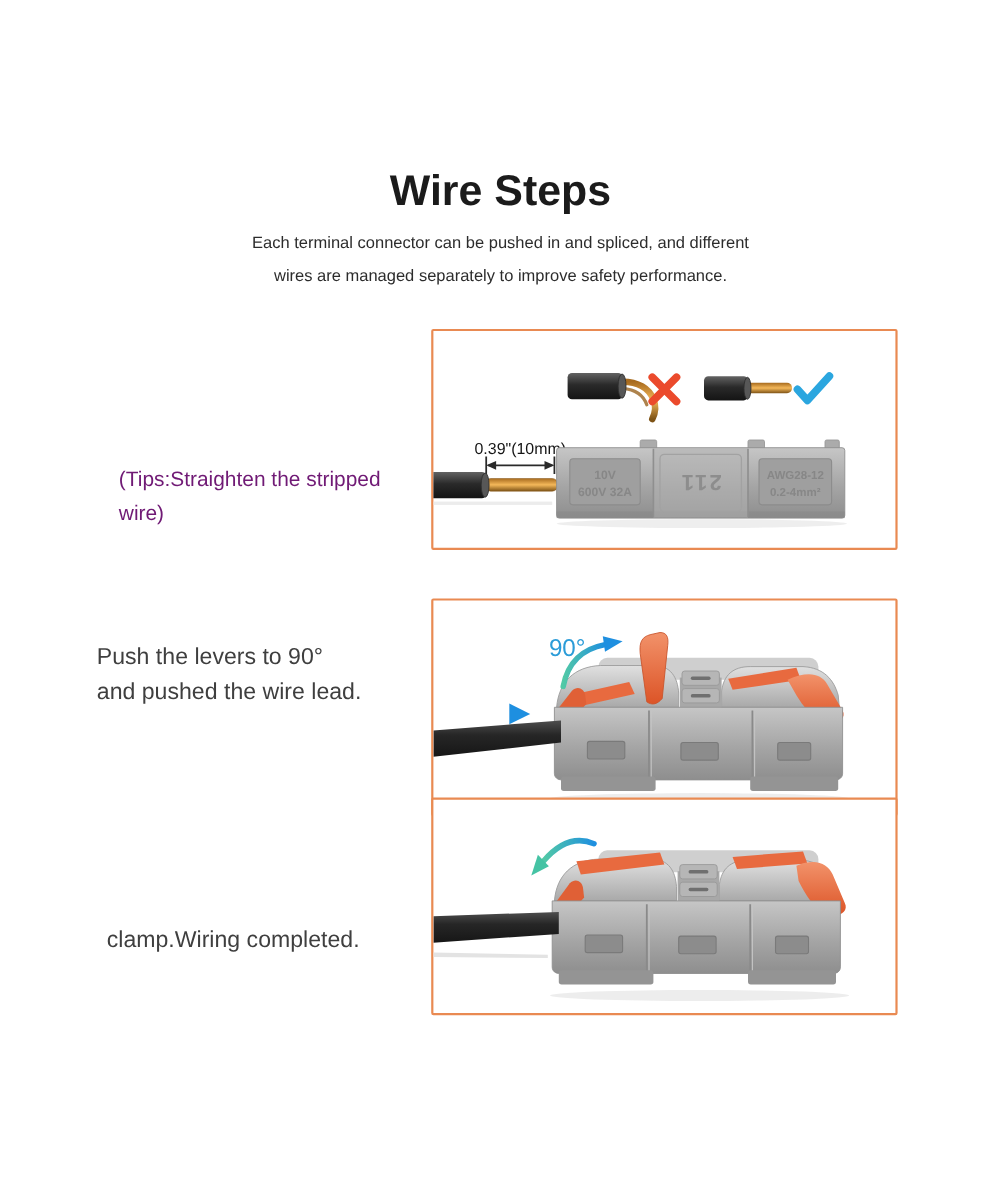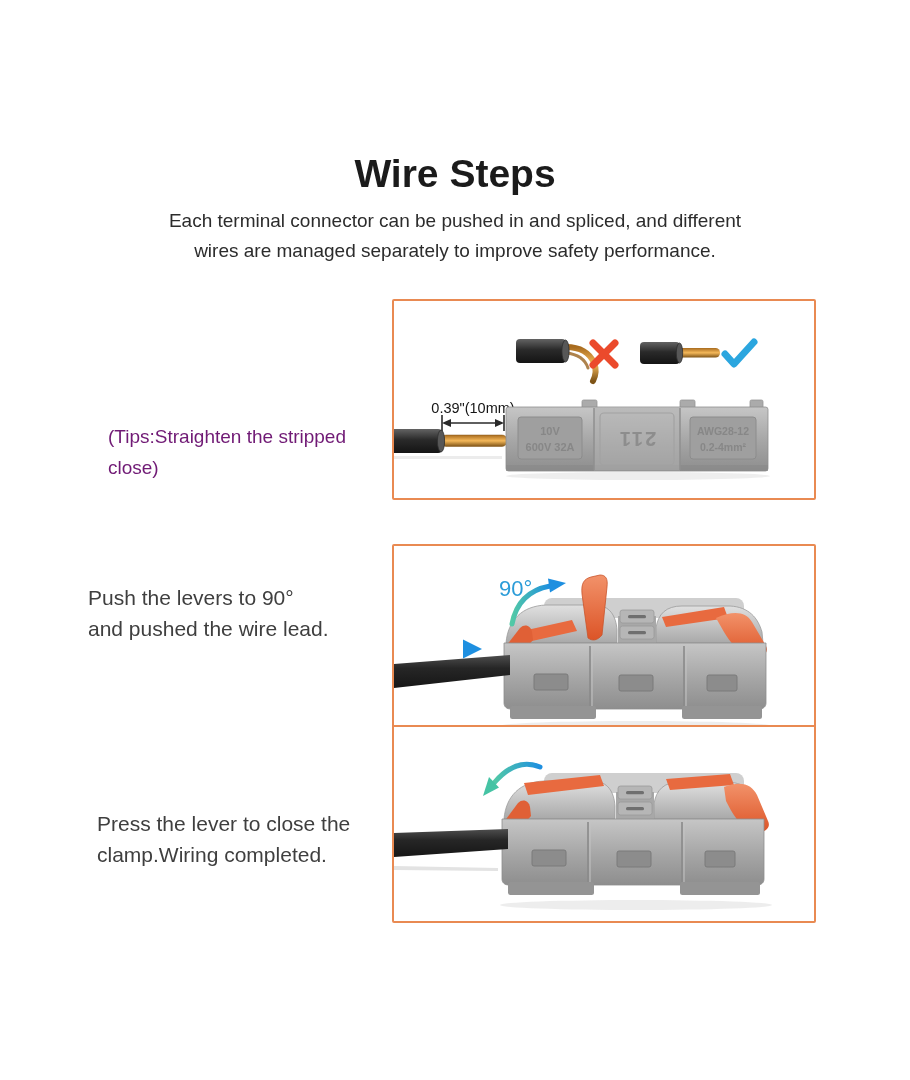--- a/index.html
+++ b/index.html
@@ -1,18 +1,18 @@
 <!DOCTYPE html>
 <html><head>
 <meta charset="utf-8">
 <style>
   html,body{margin:0;padding:0;background:#fff;}
   .page{position:relative;width:910px;height:1080px;background:#ffffff;font-family:"Liberation Sans",sans-serif;overflow:hidden;}
   .title{position:absolute;top:150px;left:0;width:100%;margin:0;text-align:center;font-size:39px;line-height:48px;font-weight:700;color:#1b1b1b;}
-  .subtitle{position:absolute;top:206px;left:0;width:100%;margin:0;text-align:center;font-size:19px;line-height:30px;color:#2c2c2c;font-weight:400;}
+  .subtitle{position:absolute;top:206px;left:0;width:100%;margin:0;text-align:center;font-size:15px;line-height:30px;color:#2c2c2c;font-weight:400;}
   .step-text{position:absolute;font-size:21px;line-height:30.5px;color:#3f3f3f;}
   .tip-text{position:absolute;font-size:19px;line-height:31px;color:#701a75;}
   .box{position:absolute;left:392px;width:420px;border:2px solid #E98A52;border-radius:2px;background:#fff;box-sizing:content-box;}
   #box1{top:299px;height:197px;}
   #box2{top:544px;height:194px;}
   #box3{top:725px;height:194px;}
   svg{display:block;}
   svg text{font-family:"Liberation Sans","DejaVu Sans",sans-serif;}
   .defs-holder{position:absolute;width:0;height:0;overflow:hidden;}
 </style>
@@ -57,30 +57,30 @@
 </svg>
 
 <div class="page">
 
   <h1 class="title">Wire Steps</h1>
 
   <p class="subtitle"><span>Each terminal connector can be pushed in and spliced, and different</span><br><span>wires are managed separately to improve safety performance.</span></p>
 
   <div class="tip-text" style="left:108px;top:421px;">
     <span>(Tips:Straighten the stripped</span><br>
-    <span>close)</span>
+    <span>wire)</span>
   </div>
 
   <div class="step-text" style="left:88px;top:583px;">
     <span>Push the levers to 90°</span><br>
     <span>and pushed the wire lead.</span>
   </div>
 
   <div class="step-text" style="left:97px;top:809px;">
-    <span>Press the lever to close the</span><br>
+    <br>
     <span>clamp.Wiring completed.</span>
   </div>
 
   <div class="box" id="box1">
     <svg width="420" height="197" viewBox="0 0 420 197">
 
       <g>
         <path d="M172,46 C186,46 196,52 200,62 C203,69 202,74 199,80" fill="none" stroke="url(#gradCopper)" stroke-width="6" stroke-linecap="round"></path>
         <path d="M172,52 C183,53 191,58 194,67" fill="none" stroke="#9A6420" stroke-width="3" stroke-linecap="round" opacity="0.8"></path>
         <rect x="122" y="38" width="50" height="24" rx="4" fill="url(#gradSheath)"></rect>

